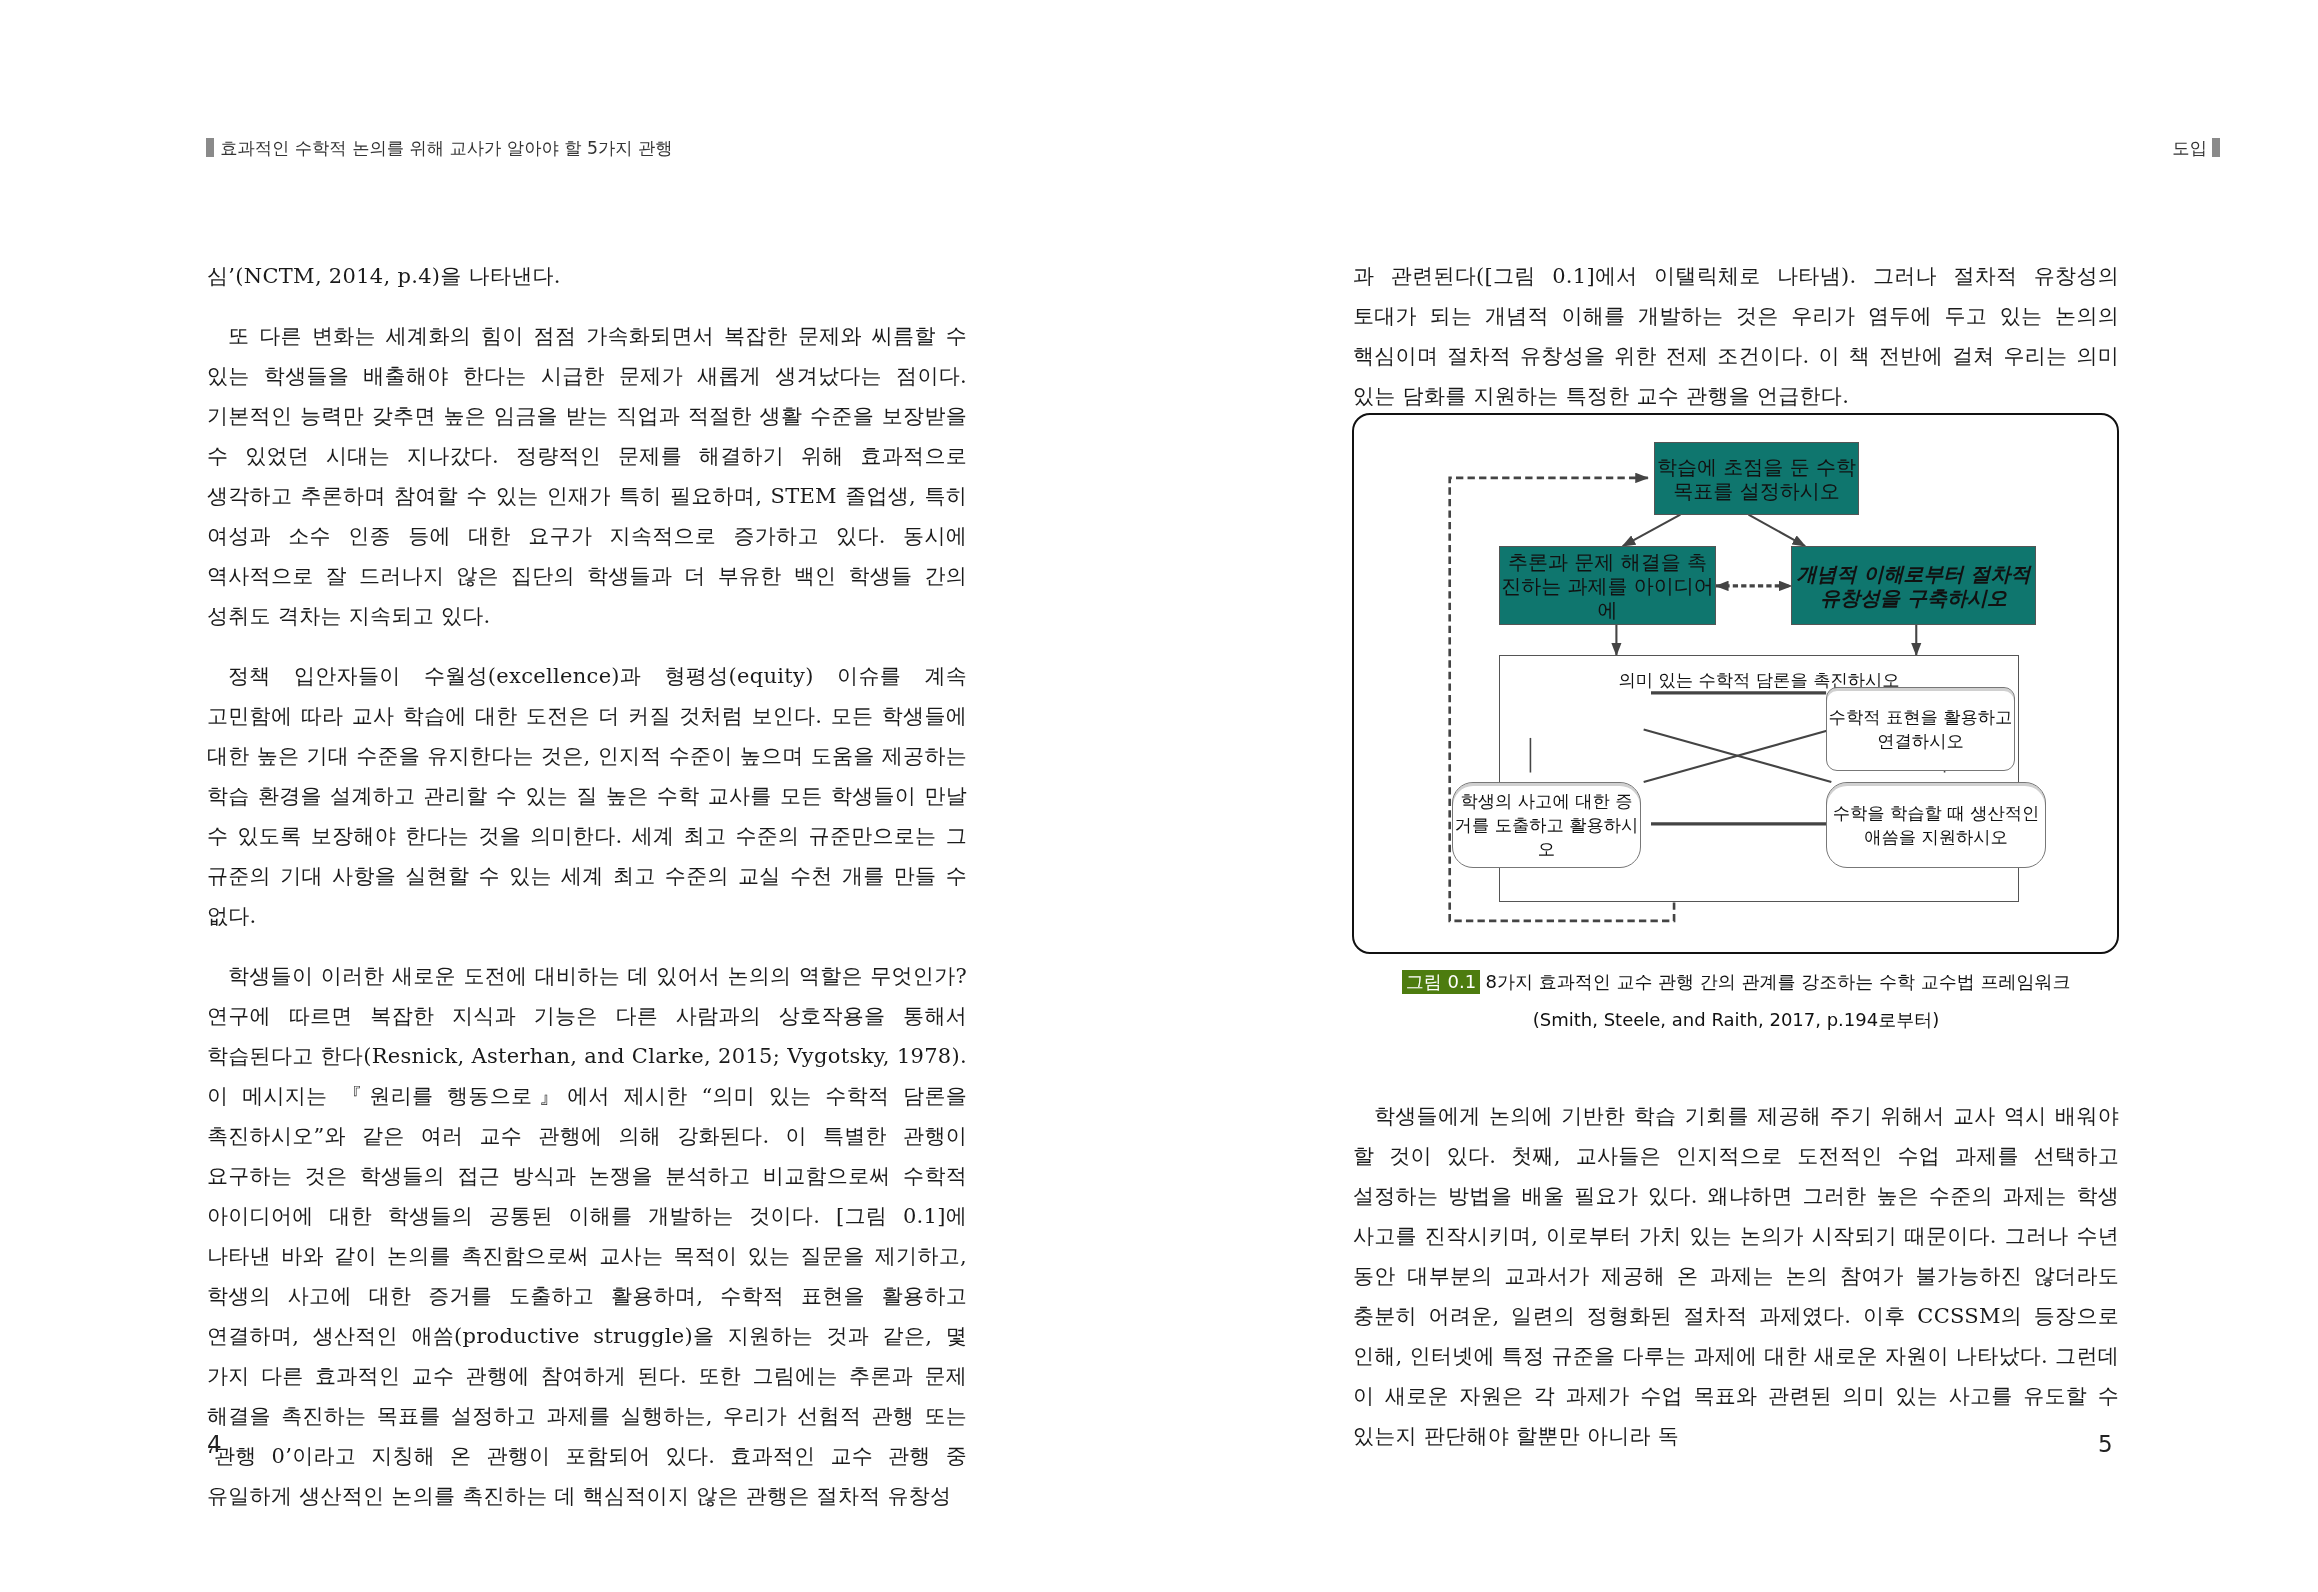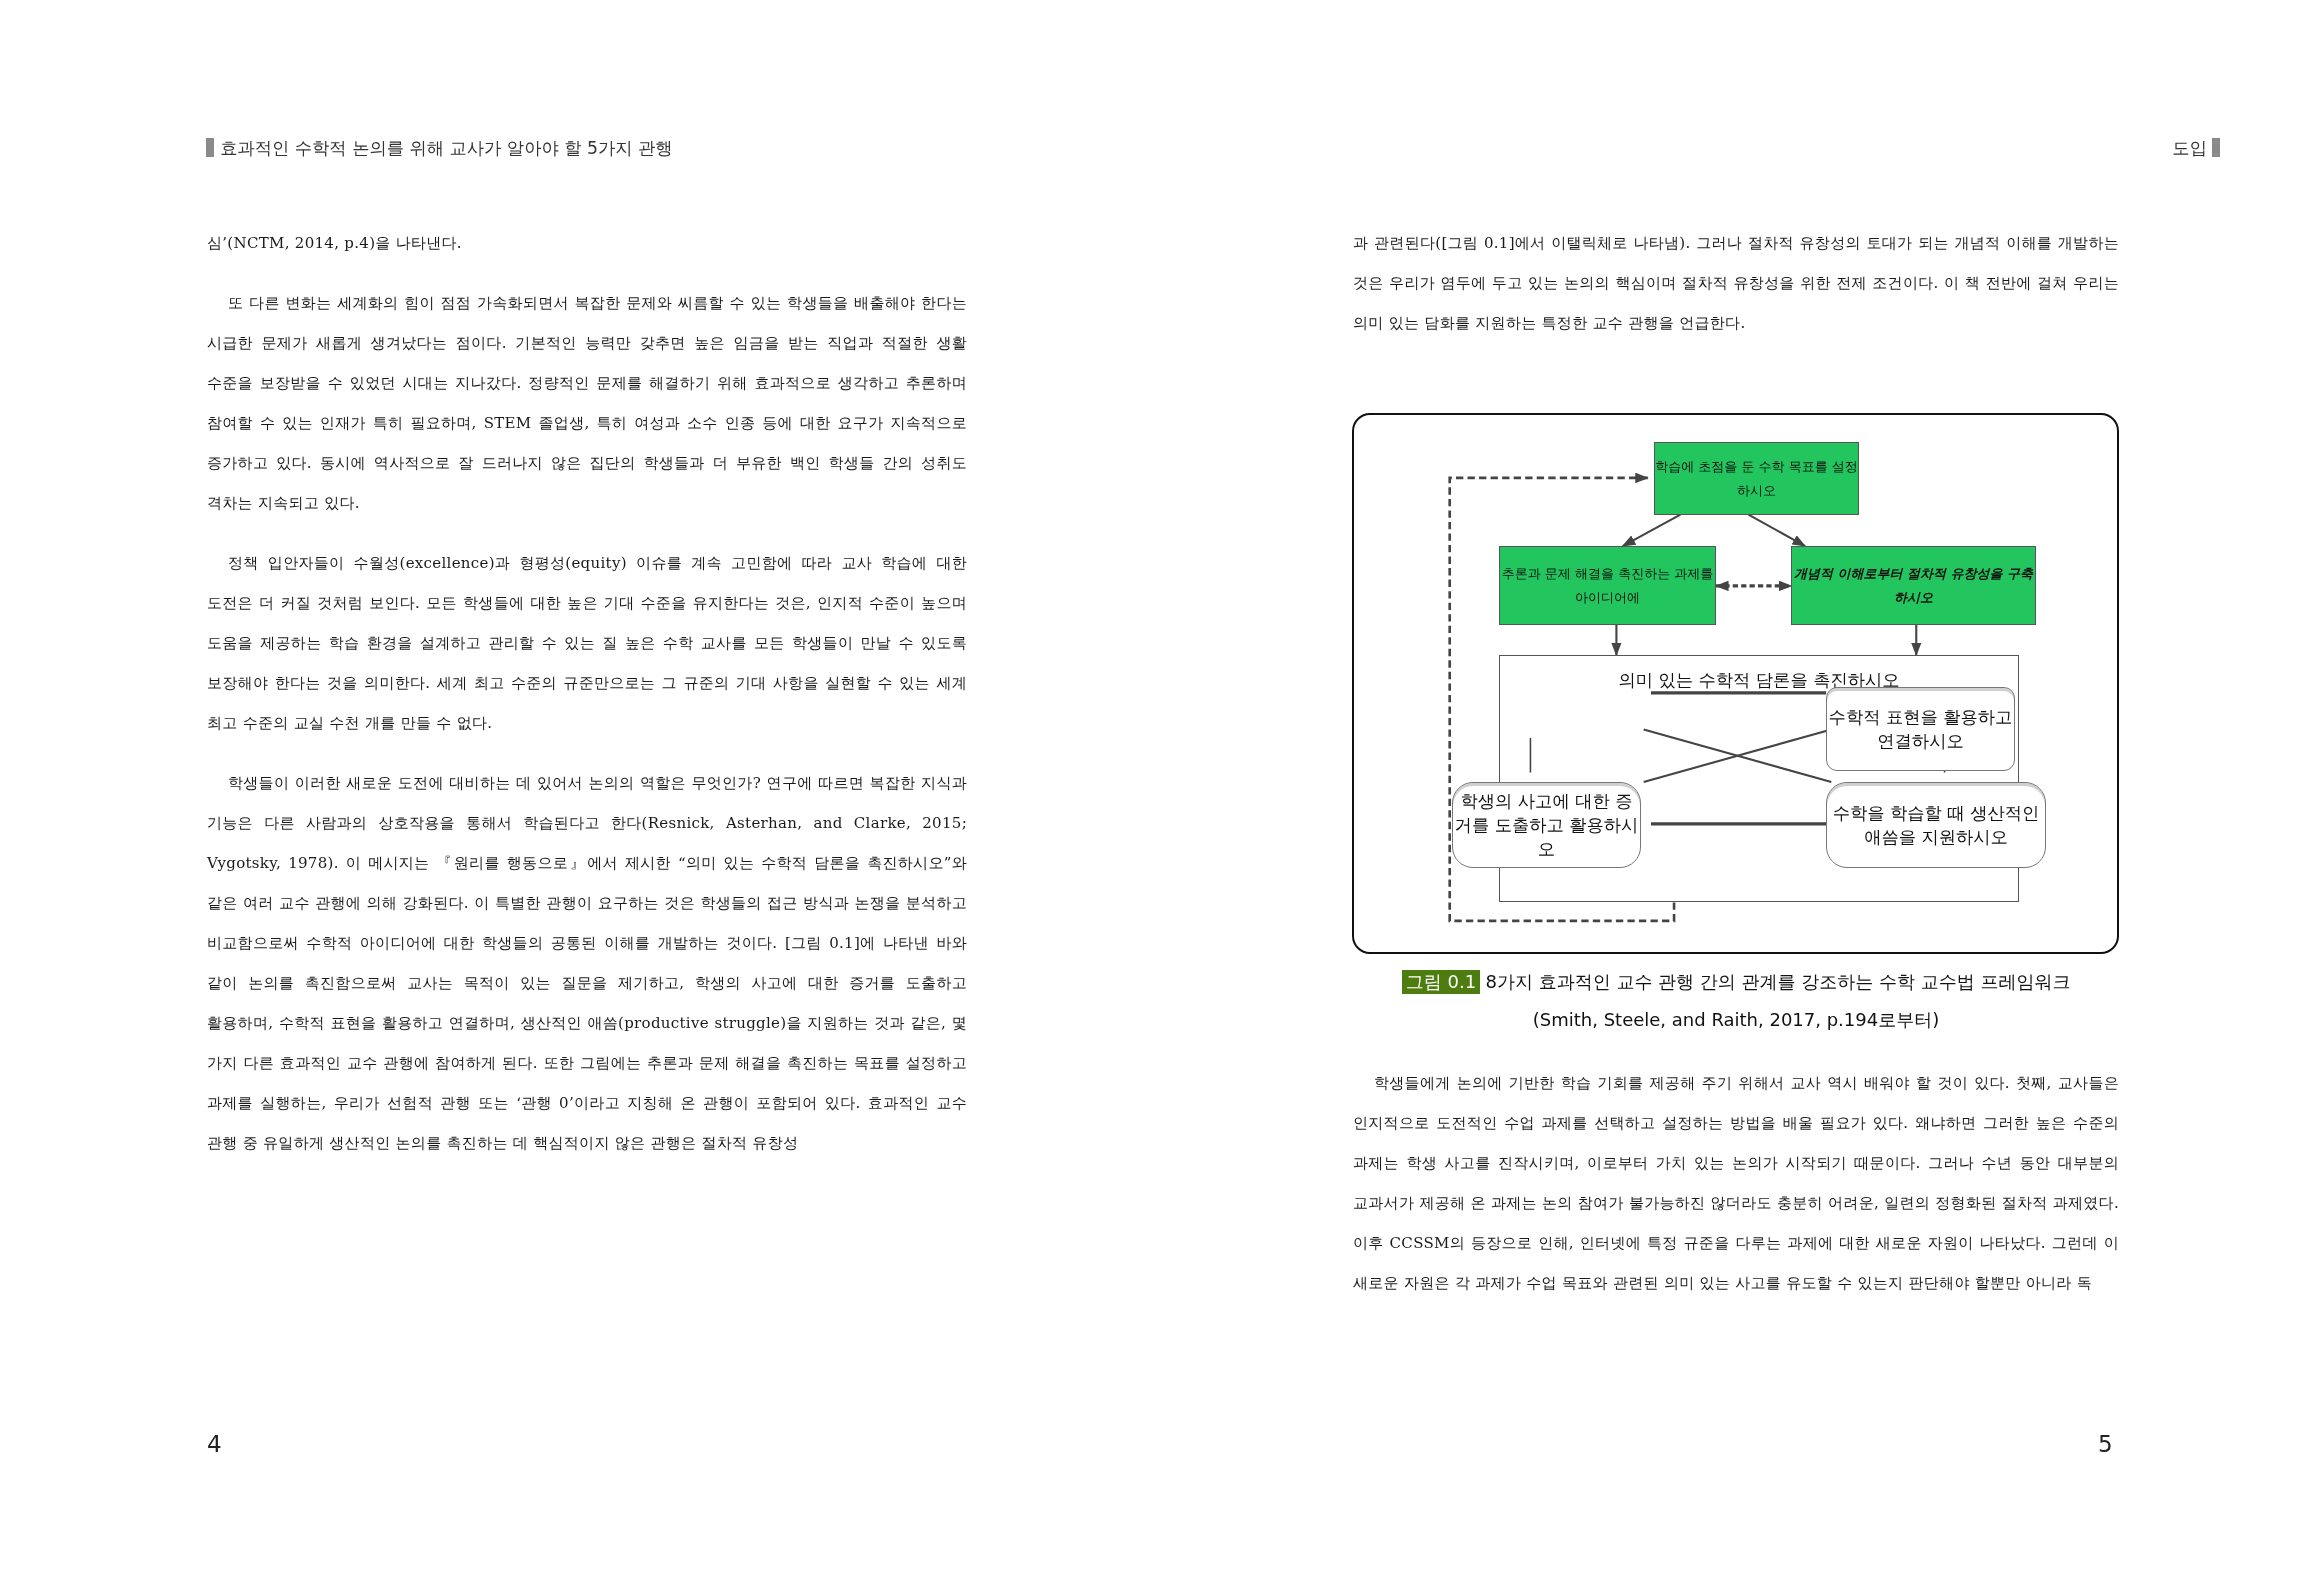--- a/index.html
+++ b/index.html
@@ -10,38 +10,38 @@
     .page-right { left: 1159px; width: 1159px; }
 
     .running-head { position: absolute; top: 135px; height: 25px; display: flex; align-items: center;
                     font-family: "DejaVu Sans", "Liberation Sans", sans-serif; font-size: 17.3px; color: #333; }
     .running-head .bar { display: inline-block; width: 7.9px; height: 19px; background: #8a8a8a; }
     .page-left .running-head { left: 206px; }
     .page-left .running-head .bar { margin-right: 6.3px; }
     .page-right .running-head { right: 98px; }
     .page-right .running-head .bar { margin-left: 5.2px; }
 
-    .body-text { position: absolute; font-size: 15px; line-height: 40px; text-align: justify;
-                 letter-spacing: 0.3px; word-break: keep-all; }
+    .body-text { position: absolute; font-size: 21px; line-height: 40px; text-align: justify;
+                 letter-spacing: 0.3px; word-break: keep-all; margin-top: 33px; }
     .page-left .body-text { left: 207px; width: 760px; }
     .body-text p { margin: 0 0 20px 0; text-indent: 21px; }
     .body-text p.cont { text-indent: 0; }
 
     .page-num { position: absolute; top: 1431px; font-family: "DejaVu Sans", "Liberation Sans", sans-serif;
                 font-size: 23px; color: #222; }
     .page-left .page-num { left: 207px; }
     .page-right .page-num { left: 2098px; }
 
     
     .figure { position: absolute; left: 1352px; top: 413px; width: 767px; height: 541px;
               border: 2.1px solid #111; border-radius: 18px; box-sizing: border-box; }
     .fig-svg { position: absolute; left: 0; top: 0; }
-    .dbox { position: absolute; border: 1.6px solid #555; background: #22c55e; box-sizing: border-box;
+    .dbox { position: absolute; border: 1.6px solid #555; background: #0f766e; box-sizing: border-box;
             display: flex; align-items: center; justify-content: center; text-align: center;
-            font-family: "DejaVu Sans", "Liberation Sans", sans-serif; font-size: 13px; line-height: 24px; color: #111; }
+            font-family: "DejaVu Sans", "Liberation Sans", sans-serif; font-size: 20px; line-height: 24px; color: #111; }
     .dbox.italic { font-style: italic; font-weight: bold; }
     .rbox { position: absolute; border: 1.6px solid #777; border-radius: 21px; background: #fff; box-sizing: border-box;
             display: flex; align-items: center; justify-content: center; text-align: center;
             font-family: "DejaVu Sans", "Liberation Sans", sans-serif; font-size: 17.3px; line-height: 24px; color: #111;
             box-shadow: inset 0 3.1px 0 #d0d0d0; }
     .container-box { position: absolute; border: 1.6px solid #555; box-sizing: border-box; background: transparent; }
     .container-title { position: absolute; font-family: "DejaVu Sans", "Liberation Sans", sans-serif;
                        font-size: 17.3px; text-align: center; color: #111; }
 
     .caption { position: absolute; left: 1353px; width: 766px; text-align: center;

